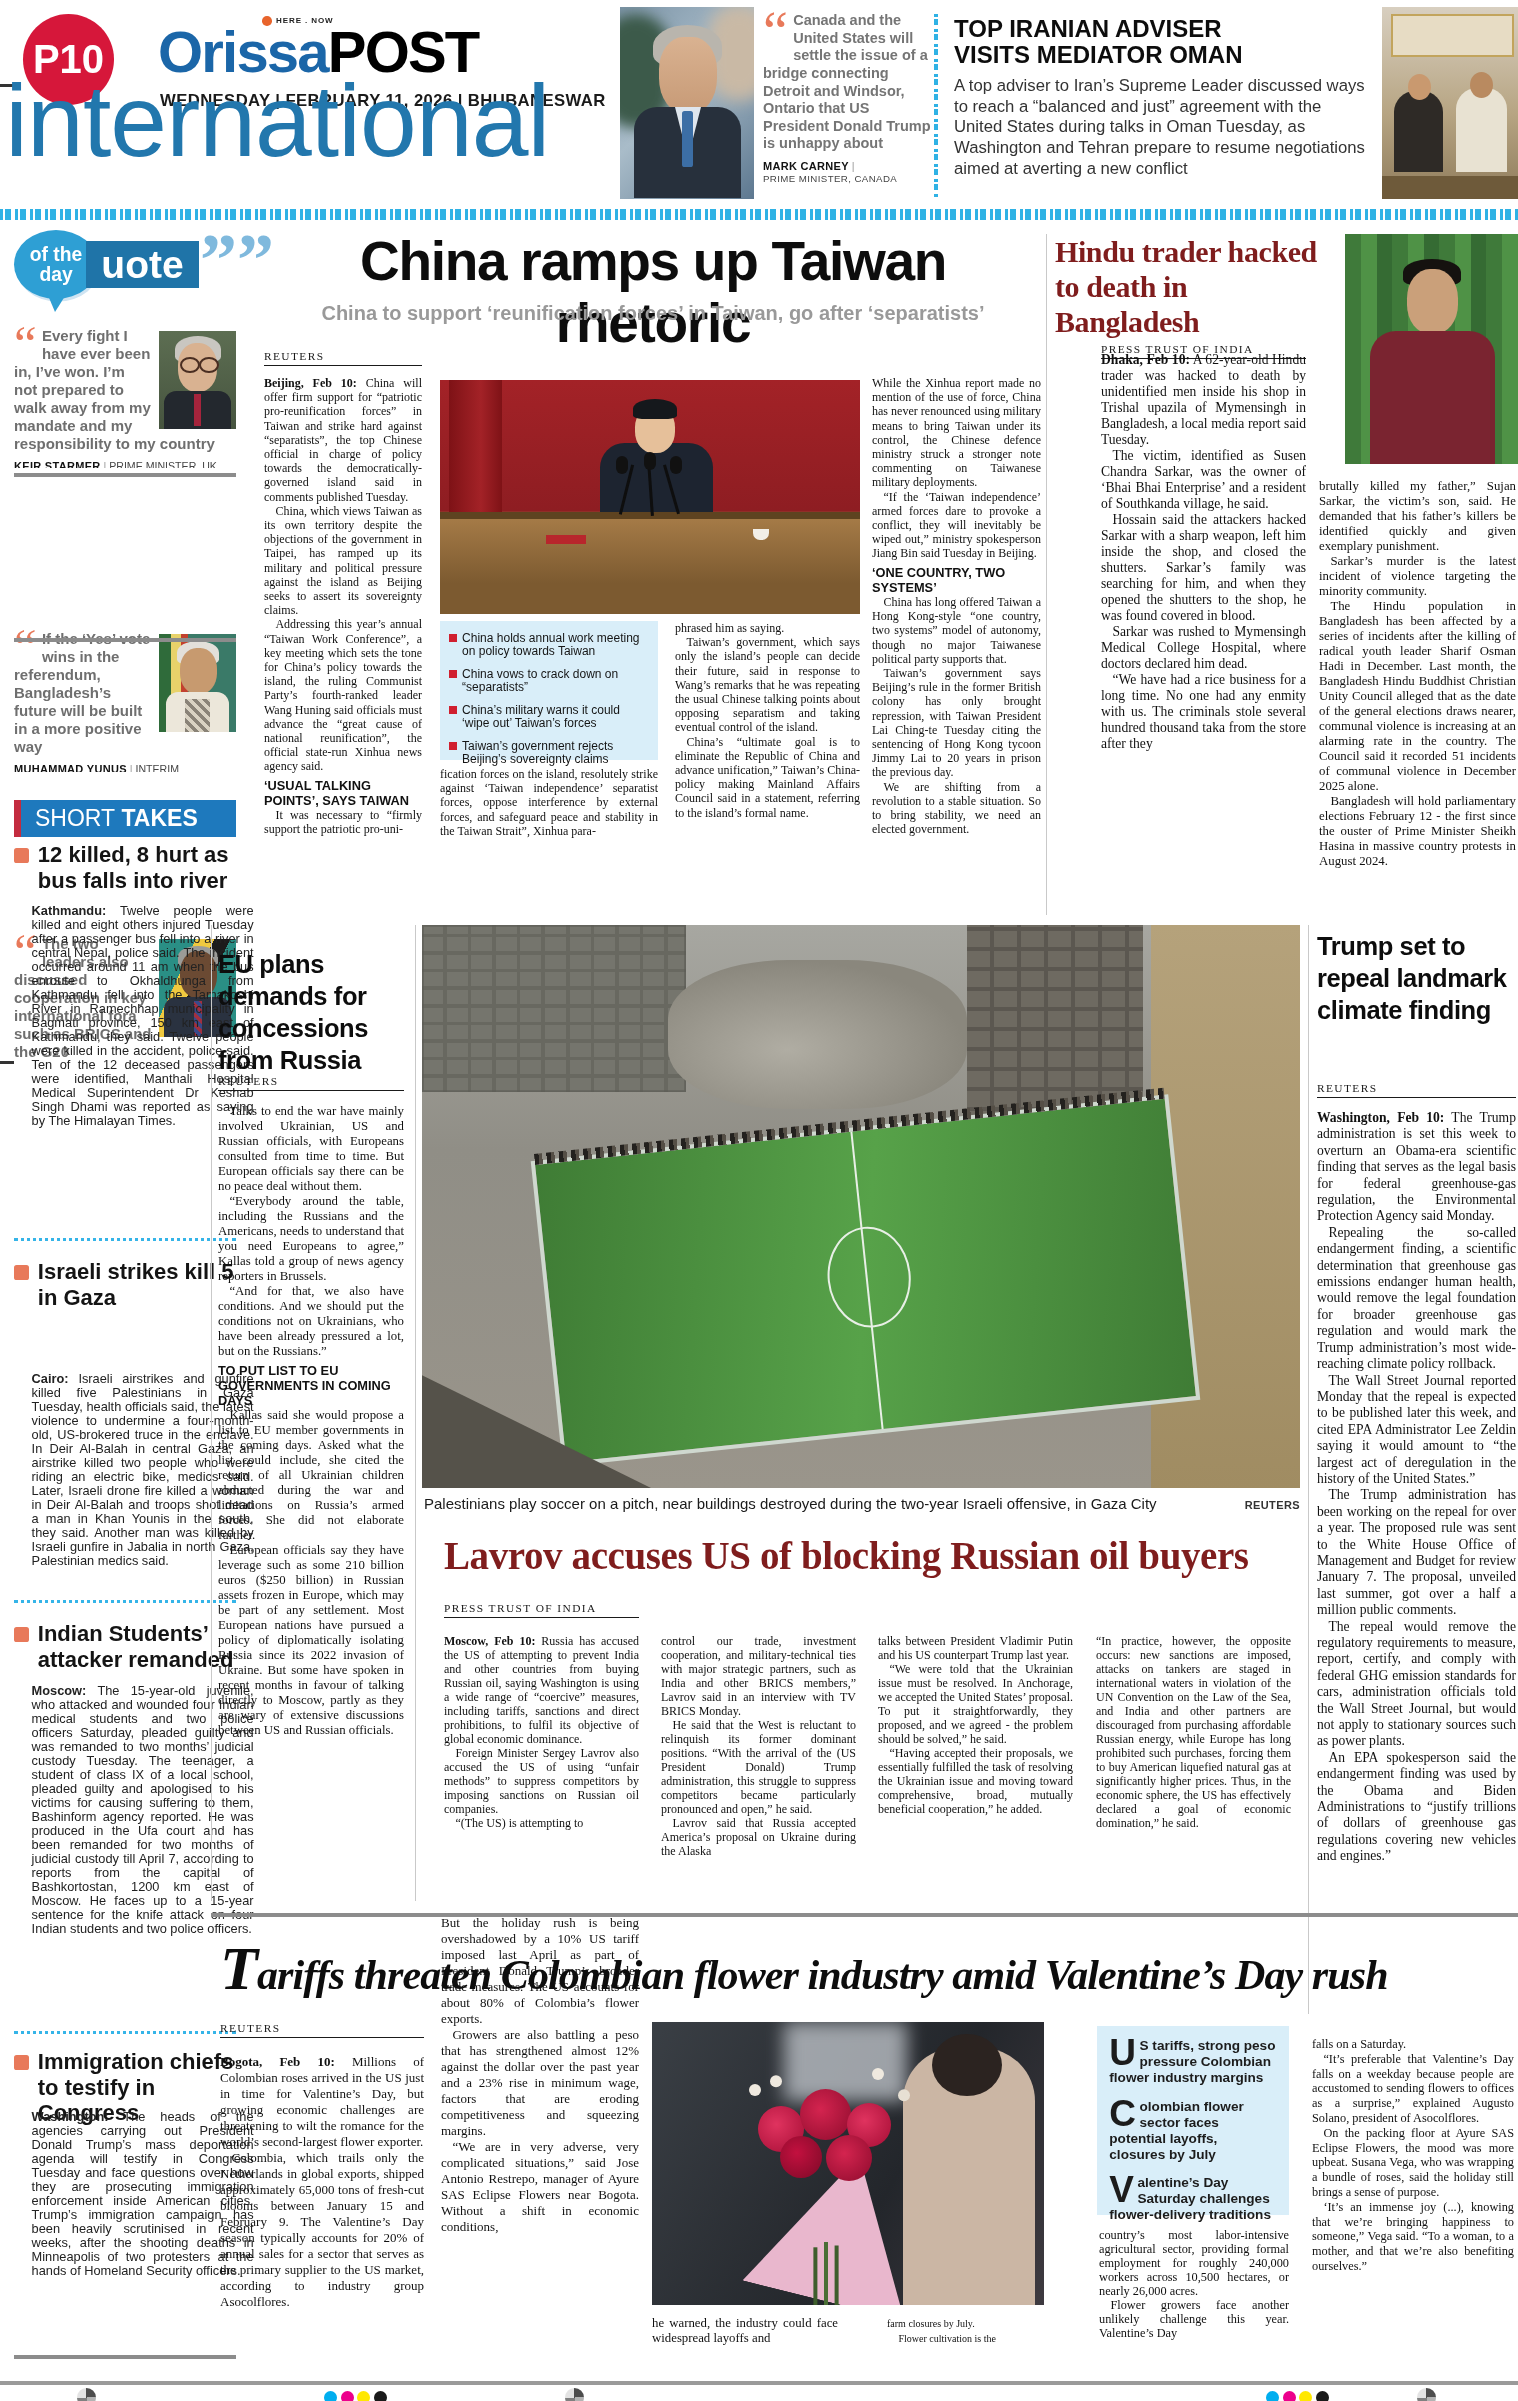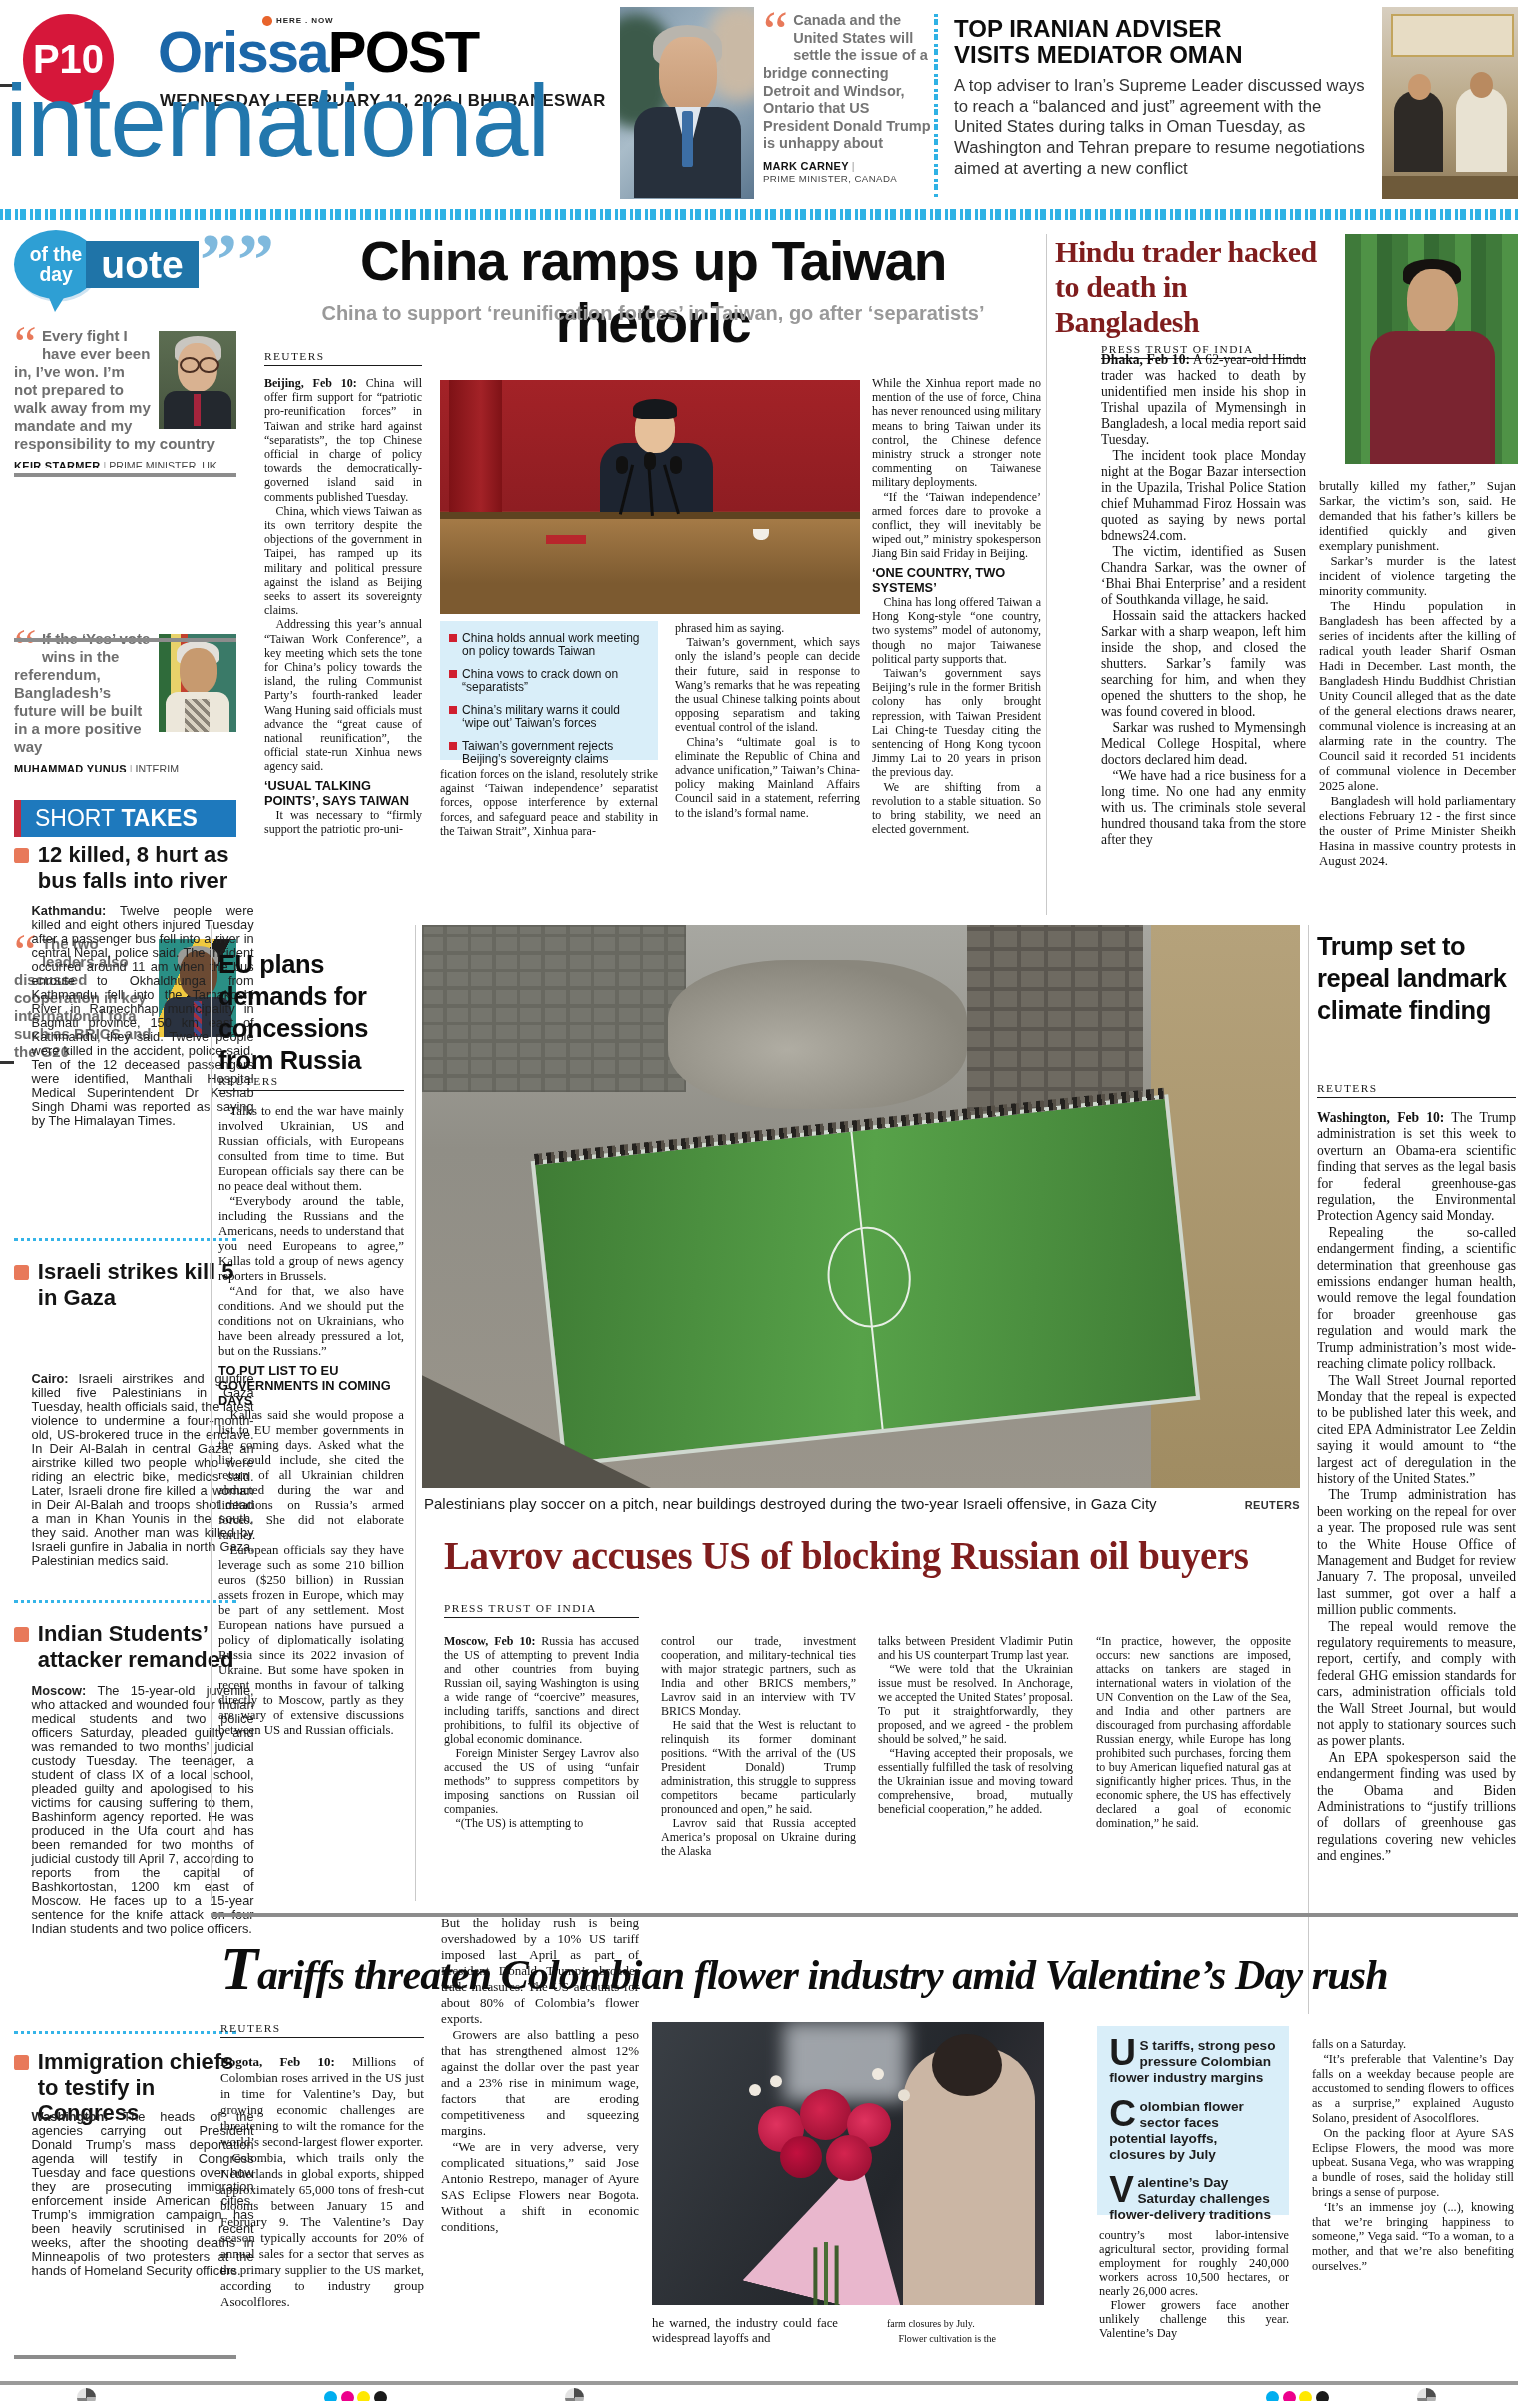--- a/index.html
+++ b/index.html
@@ -256,41 +256,40 @@
   </div>
 
   <div class="abs of serifbody fs-china just" style="left:675px;top:621px;width:185px;height:273px">
     <p>phrased him as saying.</p>
     <p class="ind">Taiwan’s government, which says only the island’s people can decide their future, said in response to Wang’s remarks that he was repeating the usual Chinese talking points about opposing separatism and taking eventual control of the island.</p>
     <p class="ind">China’s “ultimate goal is to eliminate the Republic of China and advance unification,” Taiwan’s China-policy making Mainland Affairs Council said in a statement, referring to the island’s formal name.</p>
   </div>
 
   <div class="abs of serifbody fs-china just" style="left:872px;top:376px;width:169px;height:517px">
     <p>While the Xinhua report made no mention of the use of force, China has never renounced using military means to bring Taiwan under its control, the Chinese defence ministry struck a stronger note commenting on Taiwanese military deployments.</p>
-    <p class="ind">“If the ‘Taiwan independence’ armed forces dare to provoke a conflict, they will inevitably be wiped out,” ministry spokesperson Jiang Bin said Friday in Beijing.</p>
+    <p class="ind">“If the ‘Taiwan independence’ armed forces dare to provoke a conflict, they will inevitably be wiped out,” ministry spokesperson Jiang Bin said Tuesday in Beijing.</p>
     <div class="sh">‘ONE COUNTRY, TWO SYSTEMS’</div>
     <p class="ind">China has long offered Taiwan a Hong Kong-style “one country, two systems” model of autonomy, though no major Taiwanese political party supports that.</p>
     <p class="ind">Taiwan’s government says Beijing’s rule in the former British colony has only brought repression, with Taiwan President Lai Ching-te Tuesday citing the sentencing of Hong Kong tycoon Jimmy Lai to 20 years in prison the previous day.</p>
     <p class="ind">We are shifting from a revolution to a stable situation. So to bring stability, we need an elected government.</p>
   </div>
 
   <div class="abs vrule" style="left:1046px;top:234px;height:681px"></div>
 
   <div class="abs hl-serif" style="left:1055px;top:234px;width:283px;font-size:30px;line-height:35px;letter-spacing:-0.4px">Hindu trader hacked to death in Bangladesh</div>
   <div class="abs byline" style="left:1101px;top:343px;width:205px">PRESS TRUST OF INDIA</div>
 
   <div class="abs ph" style="left:1345px;top:234px;width:173px;height:230px;background:repeating-linear-gradient(90deg,#3f7a3a 0 16px,#4f9246 16px 32px,#356b33 32px 47px)">
     <div style="position:absolute;left:58px;top:24.6px;width:58px;height:26px;background:#15120f;border-radius:50% 50% 20% 20%"></div>
     <div style="position:absolute;left:62px;top:35px;width:51px;height:65px;background:#caa07a;border-radius:45%"></div>
     <div style="position:absolute;left:24.6px;top:97px;width:125px;height:134px;background:#7a2430;border-radius:26px 26px 0 0"></div>
   </div>
 
   <div class="abs of serifbody fs-hindu1 just" style="left:1101px;top:352px;width:205px;height:547px">
     <p><span class="dl">Dhaka, Feb 10:</span> <span>A 62-year-old Hindu trader was hacked to death by unidentified men inside his shop in Trishal upazila of Mymensingh in Bangladesh, a local media report said Tuesday.</span></p>
-    <p class="ind">The incident took place Monday night at the Bogar Bazar intersection in the Upazila, Trishal Police Station chief Muhammad Firoz Hossain was quoted as saying by news portal bdnews24.com.</p>
     <p class="ind">The victim, identified as Susen Chandra Sarkar, was the owner of ‘Bhai Bhai Enterprise’ and a resident of Southkanda village, he said.</p>
     <p class="ind">Hossain said the attackers hacked Sarkar with a sharp weapon, left him inside the shop, and closed the shutters. Sarkar’s family was searching for him, and when they opened the shutters to the shop, he was found covered in blood.</p>
     <p class="ind">Sarkar was rushed to Mymensingh Medical College Hospital, where doctors declared him dead.</p>
     <p class="ind">“We have had a rice business for a long time. No one had any enmity with us. The criminals stole several hundred thousand taka from the store after they</p>
   </div>
 
   <div class="abs of serifbody fs-hindu2 just" style="left:1319px;top:479px;width:197px;height:434px">
     <p>brutally killed my father,” Sujan Sarkar, the victim’s son, said. He demanded that his father’s killers be identified quickly and given exemplary punishment.</p>
     <p class="ind">Sarkar’s murder is the latest incident of violence targeting the minority community.</p>
     <p class="ind">The Hindu population in Bangladesh has been affected by a series of incidents after the killing of radical youth leader Sharif Osman Hadi in December. Last month, the Bangladesh Hindu Buddhist Christian Unity Council alleged that as the date of the general elections draws nearer, communal violence is increasing at an alarming rate in the country. The Council said it recorded 51 incidents of communal violence in December 2025 alone.</p>

